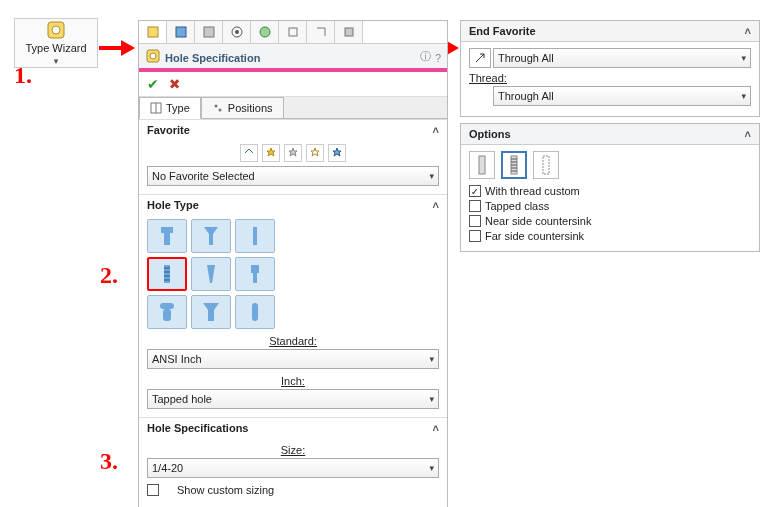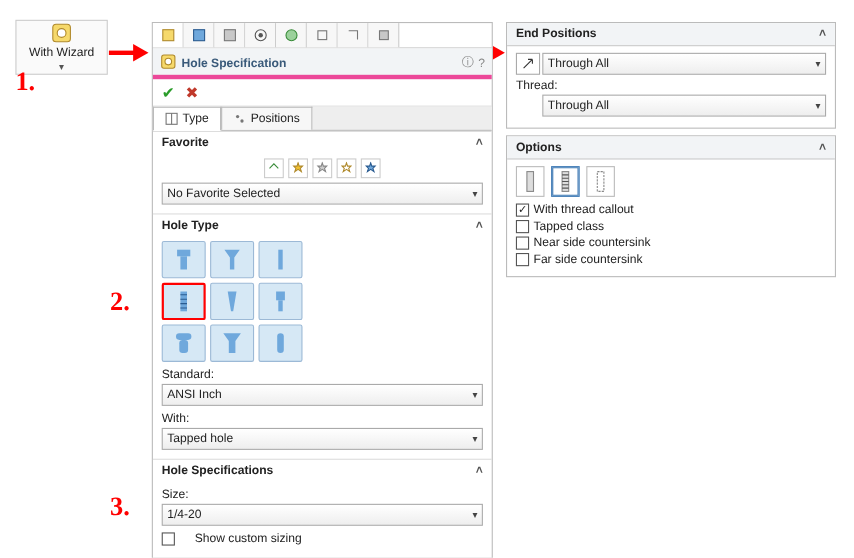--- a/index.html
+++ b/index.html
@@ -21,35 +21,35 @@
   .pm-toolbar .tb:first-child { background: #fff; }
   .pm-title { display: flex; align-items: flex-end; padding: 4px 6px; border-bottom: 4px solid #ec4899; background: #f2f4f6; }
   .pm-title .t { font-weight: bold; margin-left: 4px; color: #3a5a7a; flex: 1; }
   .pm-title .help { color: #888; margin-left: 4px; }
   .pm-actions { display: flex; gap: 10px; padding: 4px 8px; align-items: center; border-bottom: 1px solid #ddd; }
   .pm-actions .ok { color: #2a9c2a; font-size: 14px; }
   .pm-actions .cancel { color: #c0392b; font-size: 14px; }
   .pm-tabs { display: flex; border-bottom: 1px solid #bbb; background: #eee; align-items: center; }
   .pm-tabs .tab { padding: 4px 10px; border: 1px solid #bbb; border-bottom: none; background: #f7f7f7; display: flex; align-items: center; gap: 4px; margin-right: 0; }
   .pm-tabs .tab.active { background: #fff; border-bottom: 1px solid #fff; margin-bottom: -1px; }
-  .pm-body { padding: 0; }
+  .pm-body { padding: 0; text-align: center; }
   .section { border-top: 1px solid #ddd; }
   .section .hdr { display: flex; align-items: center; padding: 4px 8px; font-weight: bold; position: relative; }
   .section .hdr .chev { margin-left: auto; color: #555; }
   .section .content { padding: 4px 8px 8px 8px; }
 
   .fav-icons { display: flex; justify-content: center; gap: 4px; margin-bottom: 4px; }
   .fav-icons .fi { width: 18px; height: 18px; border: 1px solid #ccc; display: flex; align-items: center; justify-content: center; background: #fff; }
   .dd { width: 100%; height: 20px; border: 1px solid #aaa; background: linear-gradient(#fff,#eee); display: flex; align-items: center; padding: 0 4px; position: relative; }
   .dd .caret { margin-left: auto; font-size: 9px; color: #444; }
 
   .hole-grid { display: grid; grid-template-columns: repeat(3, 40px); grid-auto-rows: 34px; gap: 4px; margin-bottom: 6px; }
   .hole-grid .ht { border: 1px solid #9cb9d6; background: #d6e8f5; border-radius: 2px; display: flex; align-items: center; justify-content: center; }
   .hole-grid .ht.sel { border: 2px solid #ff0000; }
-  .sm-label { margin-top: 2px; margin-bottom: 2px; }
+  .sm-label { margin-top: 2px; margin-bottom: 2px; text-decoration: underline; }
 
   .pm-right { position: absolute; left: 460px; top: 20px; width: 300px; }
   .rsec { border: 1px solid #bbb; background: #fff; margin-bottom: 6px; }
   .rsec .hdr { padding: 4px 8px; font-weight: bold; background: #f2f4f6; border-bottom: 1px solid #ccc; display: flex; }
   .rsec .hdr .chev { margin-left: auto; color: #555; }
   .rsec .content { padding: 6px 8px; }
   .row { display: flex; align-items: center; gap: 2px; margin-bottom: 4px; }
   .row .iconbox { width: 22px; height: 20px; border: 1px solid #aaa; background: #fff; display: flex; align-items: center; justify-content: center; }
   .opt-icons { display: flex; gap: 6px; margin-bottom: 6px; }
   .opt-icons .oi { width: 26px; height: 28px; border: 1px solid #bbb; background: #fff; display: flex; align-items: center; justify-content: center; }
@@ -63,21 +63,21 @@
 </head>
 <body>
 
 <div class="hw-btn">
   <span class="icon">
     <svg width="20" height="20">
         <rect x="2" y="2" width="16" height="16" rx="3" fill="#f6d96b" stroke="#b08a2c"></rect>
         <circle cx="10" cy="10" r="4" fill="#fff" stroke="#b08a2c"></circle>
       </svg>
   </span>
-  <span>With Wizard</span>
+  <span>Type Wizard</span>
   <span class="drop">▾</span>
 </div>
 
 <div class="ann" style="left:14px; top:62px;">1.</div>
 <div class="arrow-r" style="left:99px; top:48px; width:36px;">
     <div class="shaft"></div>
     <div class="head"></div>
   </div>
 
 <div class="ann" style="left:100px; top:262px;">2.</div>
@@ -275,21 +275,21 @@
               <svg width="24" height="24">
                 <rect x="9" y="3" width="6" height="18" rx="3" fill="#6fa8dc"></rect>
               </svg>
             </div>
         </div>
         <div class="sm-label">Standard:</div>
         <div class="dd">
           <span>ANSI Inch</span>
           <span class="caret">▾</span>
         </div>
-        <div class="sm-label" style="margin-top:6px;">With:</div>
+        <div class="sm-label" style="margin-top:6px;">Inch:</div>
         <div class="dd">
           <span>Tapped hole</span>
           <span class="caret">▾</span>
         </div>
       </div>
     </div>
 
     <div class="section">
       <div class="hdr">
         <span>Hole Specifications</span>
@@ -306,21 +306,21 @@
           <span>Show custom sizing</span>
         </div>
       </div>
     </div>
   </div>
 </div>
 
 <div class="pm-right">
   <div class="rsec">
     <div class="hdr">
-      <span>End Positions</span>
+      <span>End Favorite</span>
       <span class="chev">˄</span>
     </div>
     <div class="content">
       <div class="row">
         <span class="iconbox">
             <svg width="14" height="14">
               <path d="M3 11 L11 3 M11 3 L7 3 M11 3 L11 7" fill="none" stroke="#333"></path>
             </svg>
           </span>
         <div class="dd" style="flex:1;">
@@ -362,21 +362,21 @@
             </svg>
           </div>
         <div class="oi">
             <svg width="16" height="22">
               <rect x="5" y="2" width="6" height="18" fill="none" stroke="#888" stroke-dasharray="2,1"></rect>
             </svg>
           </div>
       </div>
       <div class="chk-row">
         <span class="chk c"></span>
-        <span>With thread callout</span>
+        <span>With thread custom</span>
       </div>
       <div class="chk-row">
         <span class="chk"></span>
         <span>Tapped class</span>
       </div>
       <div class="chk-row">
         <span class="chk"></span>
         <span>Near side countersink</span>
       </div>
       <div class="chk-row">

